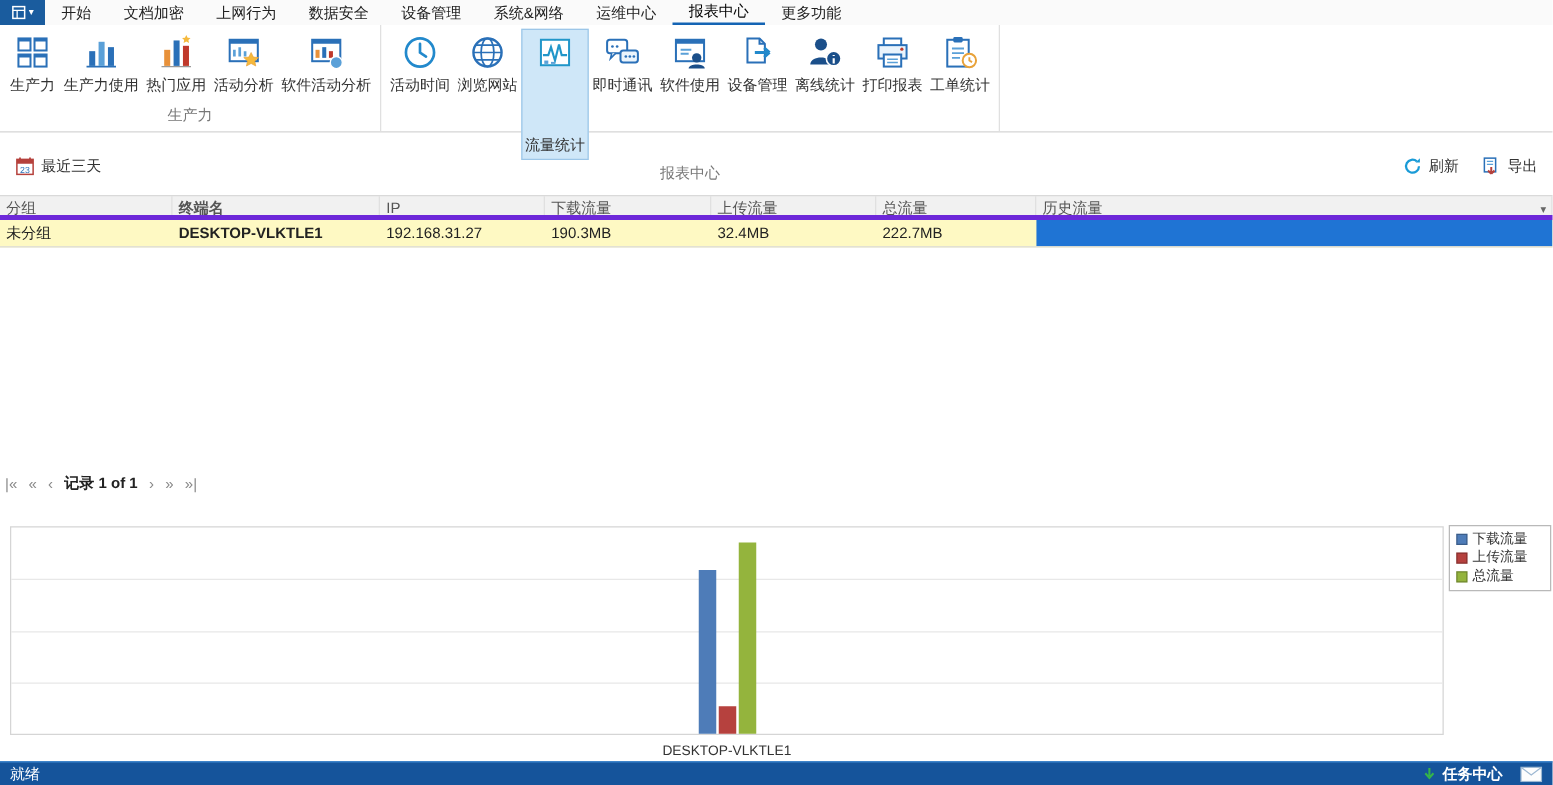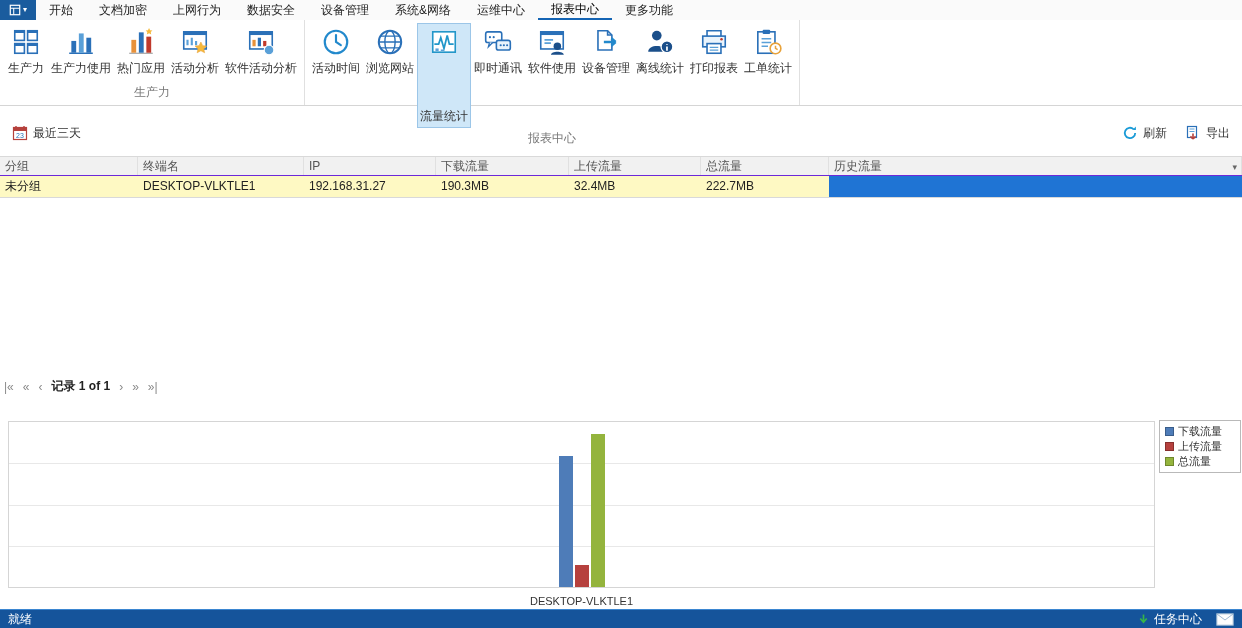--- a/index.html
+++ b/index.html
@@ -32,24 +32,24 @@
   .rgroup-spacer { flex: 1; }
   
   .toolbar { position: absolute; top: 120px; left: 0; right: 0; height: 26px;
     display: flex; align-items: center; justify-content: space-between; padding: 0 12px; }
   .tool-left, .tool-right { display: flex; align-items: center; gap: 18px; }
   .tool-btn { display: flex; align-items: center; gap: 5px; color: #333; cursor: default; }
   .tool-btn svg { width: 16px; height: 16px; display: block; }
   
   .grid { position: absolute; top: 156px; left: 0; right: 0; }
   .ghead { display: flex; height: 20px; background: #f1f1f1; color: #555;
-    border-top: 1px solid #d9d9d9; border-bottom: 1px solid #6d28d9; }
+    border-top: 1px solid #d9d9d9; border-bottom: 4px solid #6d28d9; }
   .ghead .gcell { border-right: 1px solid #e0e0e0; }
   .gcell { padding: 2px 5px; white-space: nowrap; overflow: hidden; line-height: 15px; }
-  .c0 { width: 138px; } .c1 { width: 166px; } .c2 { width: 132px; }
+  .c0 { width: 138px; } .c1 { width: 166px; font-weight: bold; } .c2 { width: 132px; }
   .c3 { width: 133px; } .c4 { width: 132px; } .c5 { width: 128px; }
   .c6 { flex: 1; position: relative; }
   .col-menu { position: absolute; right: 4px; top: 3px; font-size: 9px; color: #666; }
   .grow { display: flex; height: 22px; background: #fef9c3; align-items: stretch;
     border-bottom: 1px solid #d9d9d9; color: #222; }
   .grow .gcell { line-height: 21px; padding: 0 5px; }
   .grow .c6 { padding: 0; }
   .history-bar { width: 100%; height: 100%; background: var(--history-bar-blue); }
   
   .pager { position: absolute; top: 378px; left: 4px; display: flex;
@@ -66,21 +66,21 @@
   .chart-legend { position: absolute; left: 1159px; top: 420px; width: 82px;
     background: #fff; border: 1px solid #b9b9b9; padding: 3px 5px; }
   .legend-item { display: flex; align-items: center; gap: 4px; font-size: 11px;
     line-height: 15px; color: #333; white-space: nowrap; }
   .swatch { width: 9px; height: 9px; display: inline-block; border: 1px solid rgba(0,0,0,.25); }
   
   .statusbar { position: absolute; left: 0; top: 609px; width: 100%; height: 19px;
     background: var(--statusbar-blue); border-top: 1px solid #3b86d1; color: #fff;
     display: flex; align-items: center; justify-content: space-between; padding: 0 8px; }
   .sb-right { display: flex; align-items: center; gap: 14px; }
-  .sb-item { display: flex; align-items: center; gap: 4px; }
+  .sb-item { display: flex; align-items: center; gap: 4px; font-weight: bold; }
   .sb-item svg { display: block; }
 </style>
 </head>
 <body>
 
 <div class="menubar">
   <div class="appbtn">
     <svg viewBox="0 0 14 14">
         <rect x="1.5" y="1.5" width="11" height="11" fill="none" stroke="#fff" stroke-width="1.4"></rect>
         <path d="M1.5 5h11M5.5 5v7.5" stroke="#fff" stroke-width="1.2"></path>

